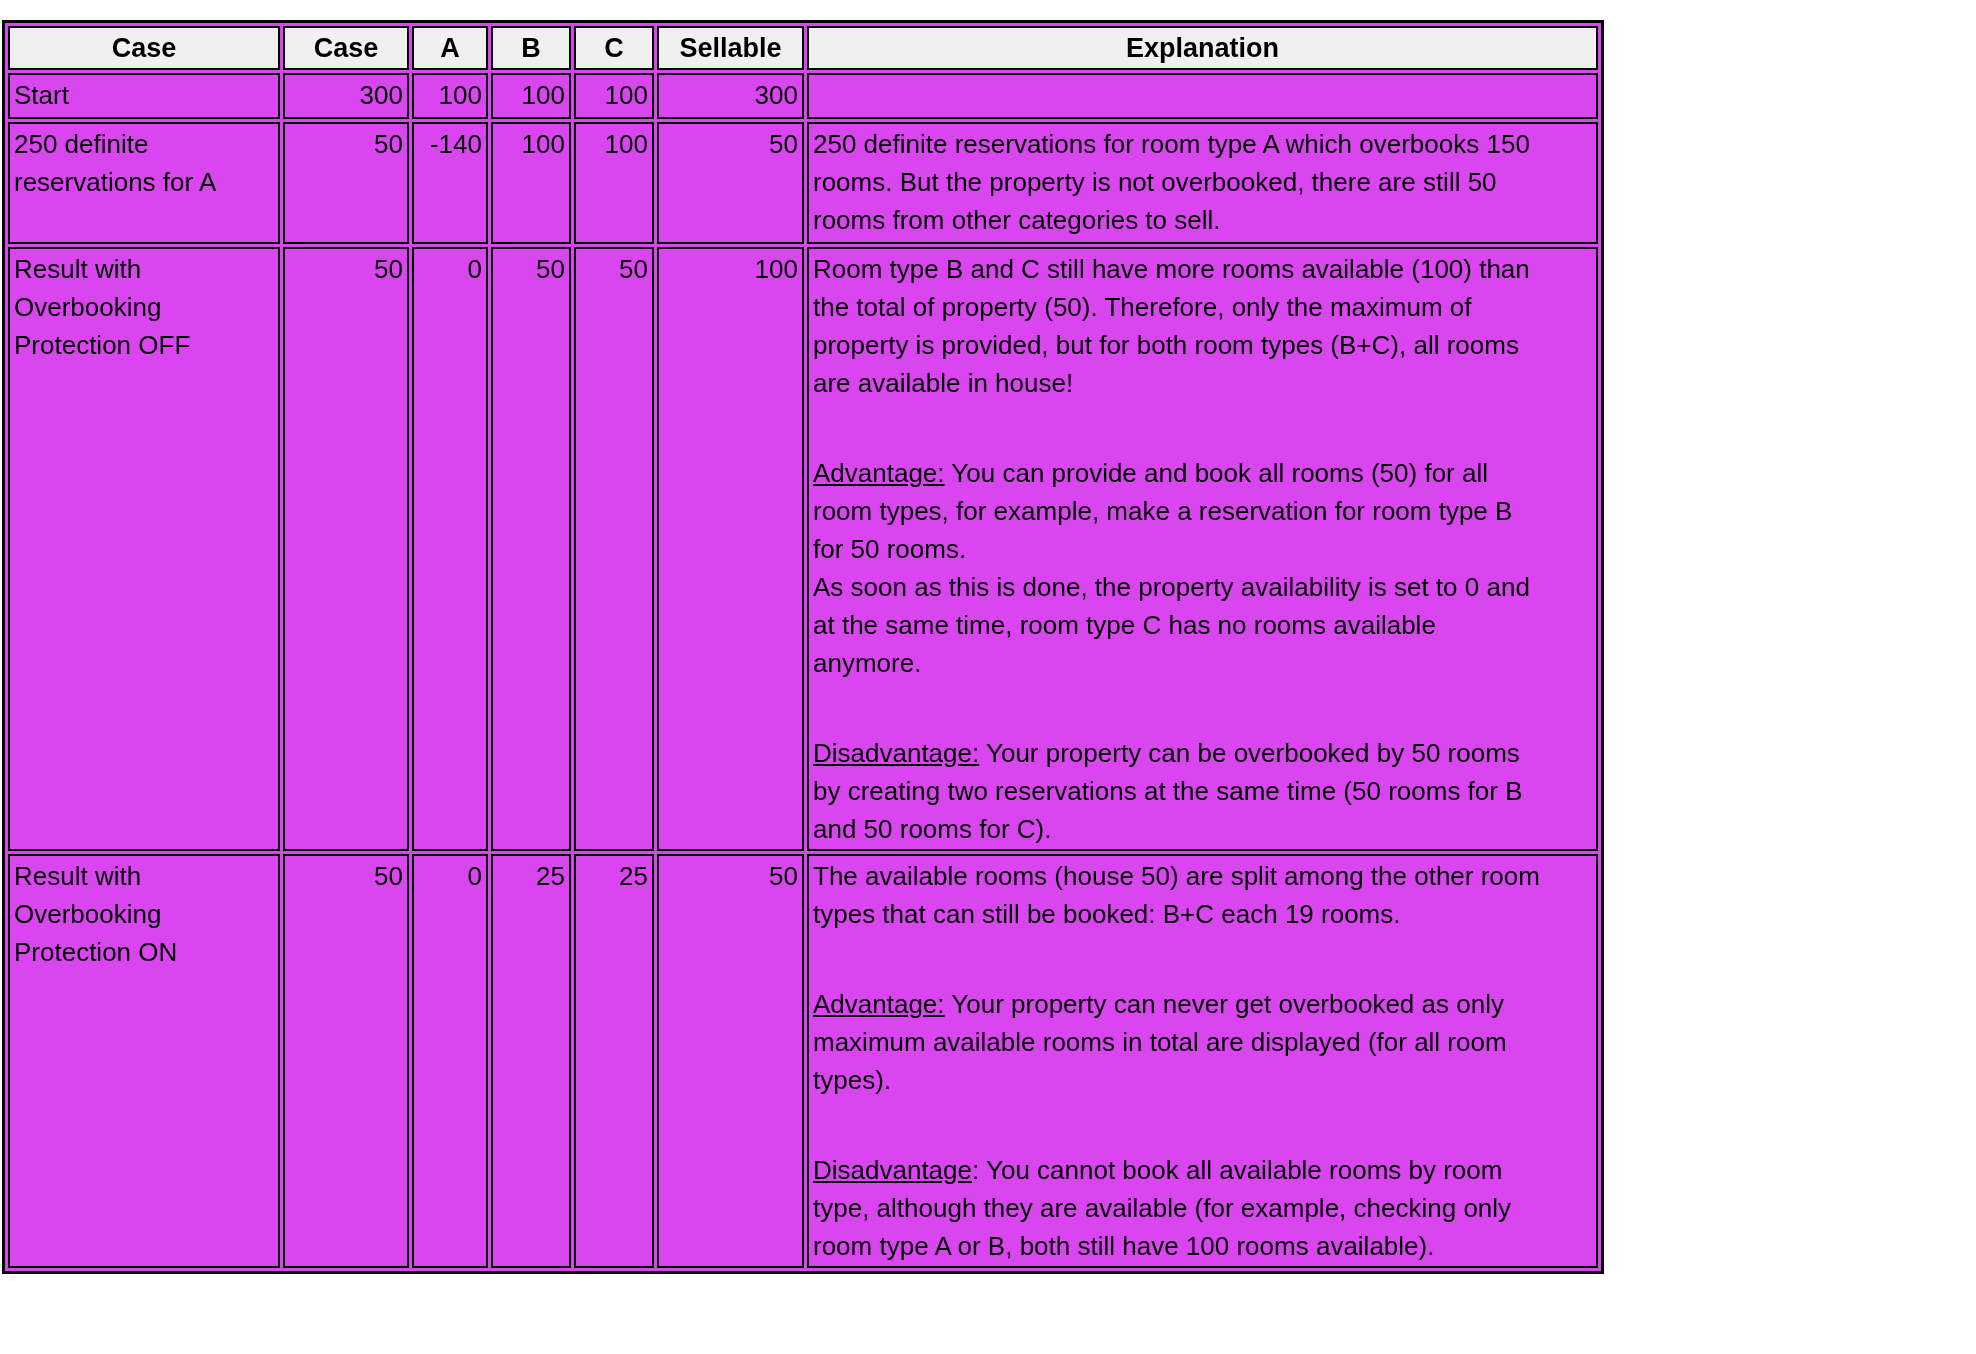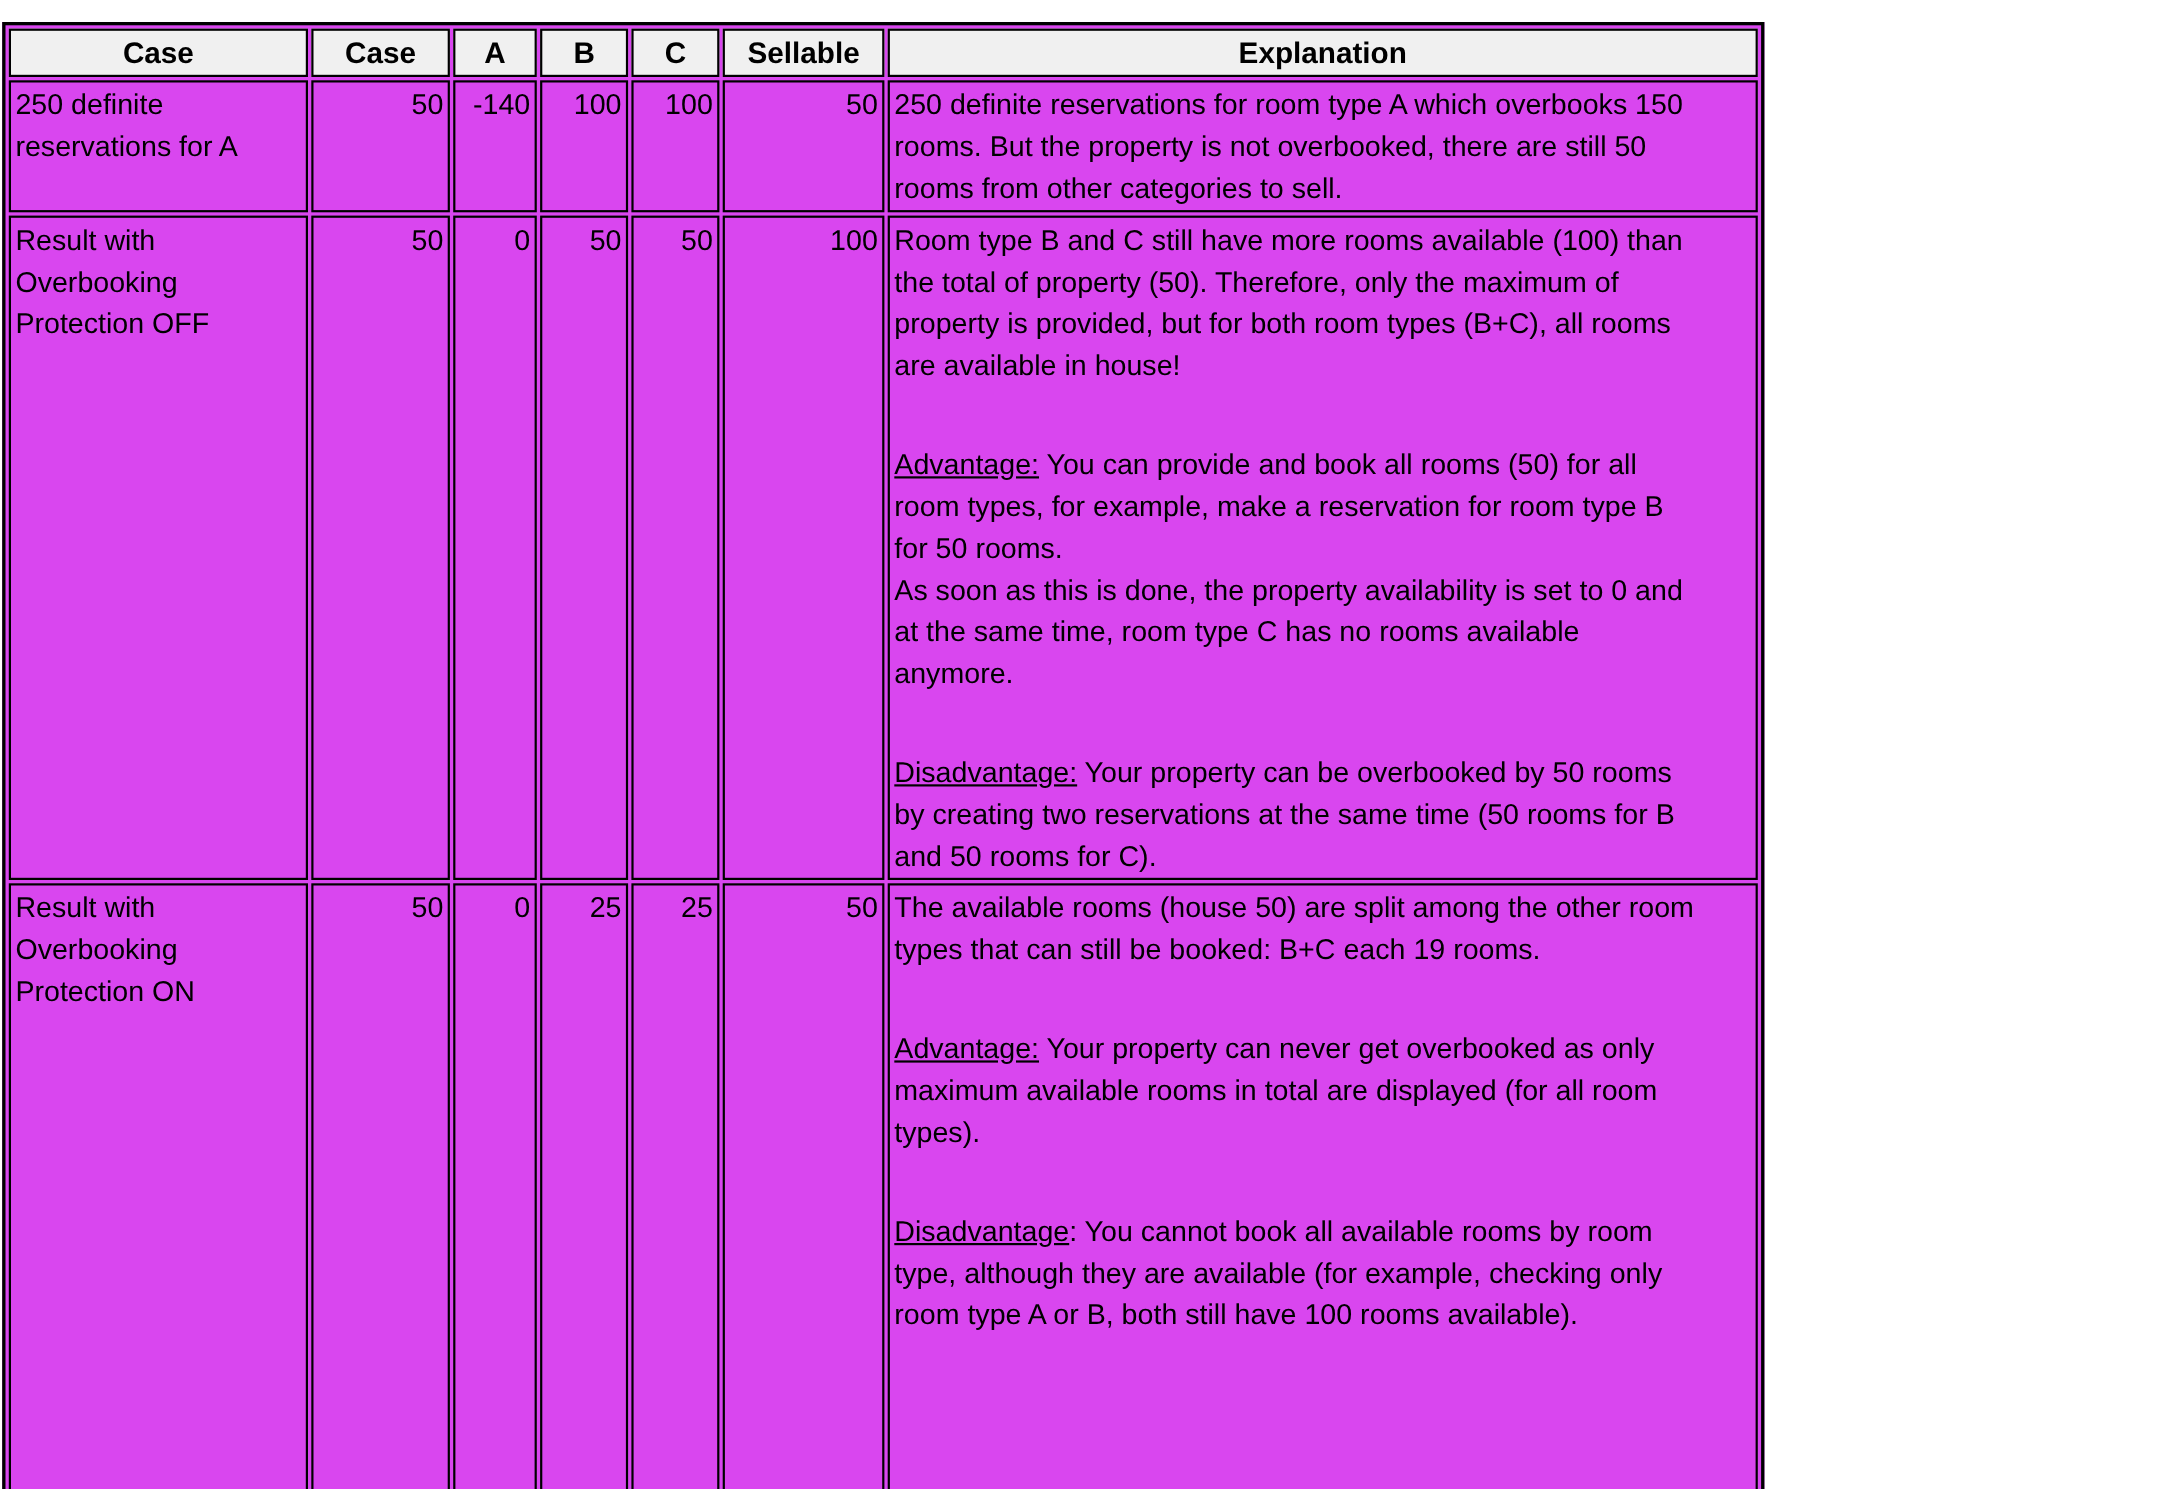--- a/index.html
+++ b/index.html
@@ -95,20 +95,29 @@
           <th>Case</th>
           <th>A</th>
           <th>B</th>
           <th>C</th>
           <th>Sellable</th>
           <th>Explanation</th>
         </tr>
     </thead>
     <tbody id="body-rows" class="rows">
         <tr>
+          <td class="case">Start</td>
+          <td class="num">300</td>
+          <td class="num">100</td>
+          <td class="num">100</td>
+          <td class="num">100</td>
+          <td class="num">300</td>
+          <td class="expl"></td>
+        </tr>
+        <tr>
           <td class="case">250 definite
 reservations for A</td>
           <td class="num">50</td>
           <td class="num">-140</td>
           <td class="num">100</td>
           <td class="num">100</td>
           <td class="num">50</td>
           <td class="expl">
             <p class="para">250 definite reservations for room type A which overbooks 150
 rooms. But the property is not overbooked, there are still 50

